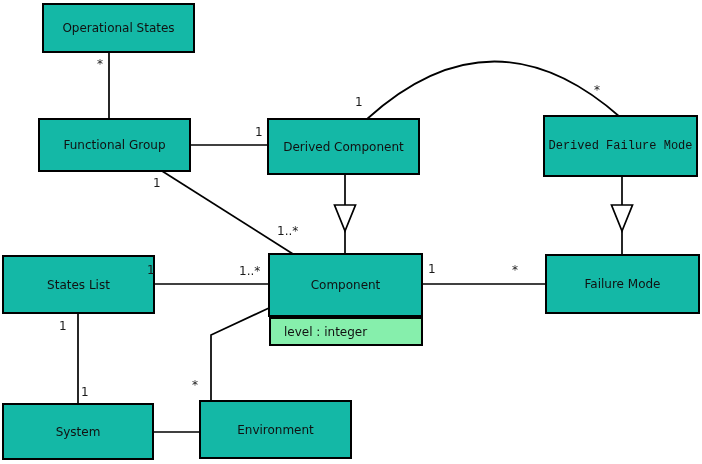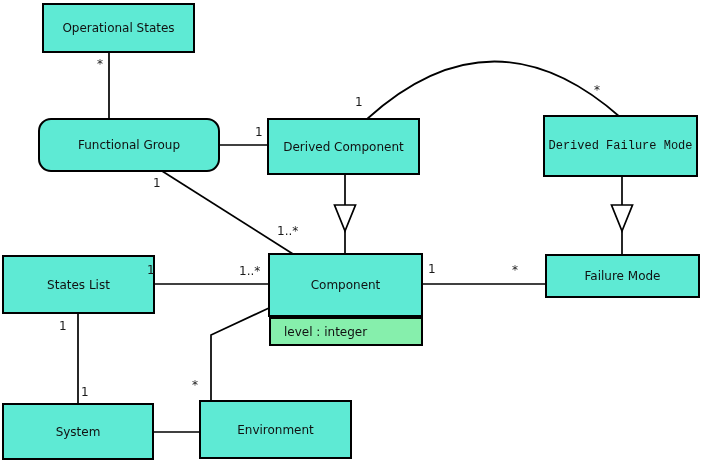--- a/index.html
+++ b/index.html
@@ -12,21 +12,21 @@
     color: #111111;
     overflow: hidden;
   }
   #wires {
     position: absolute;
     left: 0; top: 0;
   }
   .cls {
     position: absolute;
     box-sizing: border-box;
-    background: #5eead4;
+    background: #14b8a6;
     border: 2px solid #000000;
     display: flex;
     align-items: center;
     justify-content: center;
     font-size: 12px;
     text-align: center;
     white-space: nowrap;
   }
   .attr {
     position: absolute;
@@ -79,21 +79,21 @@
 
     <line x1="622" y1="177" x2="622" y2="205" stroke="#000" stroke-width="1.7"></line>
     <polygon points="611.5,205 632.5,205 622,231" fill="#ffffff" stroke="#000" stroke-width="1.7"></polygon>
     <line x1="622" y1="231" x2="622" y2="256" stroke="#000" stroke-width="1.7"></line>
   </svg>
 
   <div class="cls" style="left:42px;  top:3px;   width:153px; height:50px;">
     <span>Operational States</span>
   </div>
 
-  <div class="cls" style="left:38px;  top:118px; width:182px; height:54px;border-radius:13px;">
+  <div class="cls" style="left:38px;  top:118px; width:153px; height:54px;">
     <span>Functional Group</span>
   </div>
 
   <div class="cls" style="left:267px; top:118px; width:153px; height:57px;align-items:center;">
     <span>Derived Component</span>
   </div>
 
   <div class="cls" style="left:543px; top:115px; width:155px; height:62px;font-family:Liberation Mono, monospace;">
     <span>Derived Failure Mode</span>
   </div>
@@ -102,21 +102,21 @@
     <span>States List</span>
   </div>
 
   <div class="cls" style="left:268px; top:253px; width:155px; height:64px;">
     <span>Component</span>
   </div>
   <div class="attr" style="left:269px; top:317px; width:154px; height:29px;">
     <span>level : integer</span>
   </div>
 
-  <div class="cls" style="left:545px; top:254px; width:155px; height:44px;">
+  <div class="cls" style="left:545px; top:254px; width:155px; height:60px;">
     <span>Failure Mode</span>
   </div>
 
   <div class="cls" style="left:2px;   top:403px; width:152px; height:57px;">
     <span>System</span>
   </div>
 
   <div class="cls" style="left:199px; top:400px; width:153px; height:59px;">
     <span>Environment</span>
   </div>

